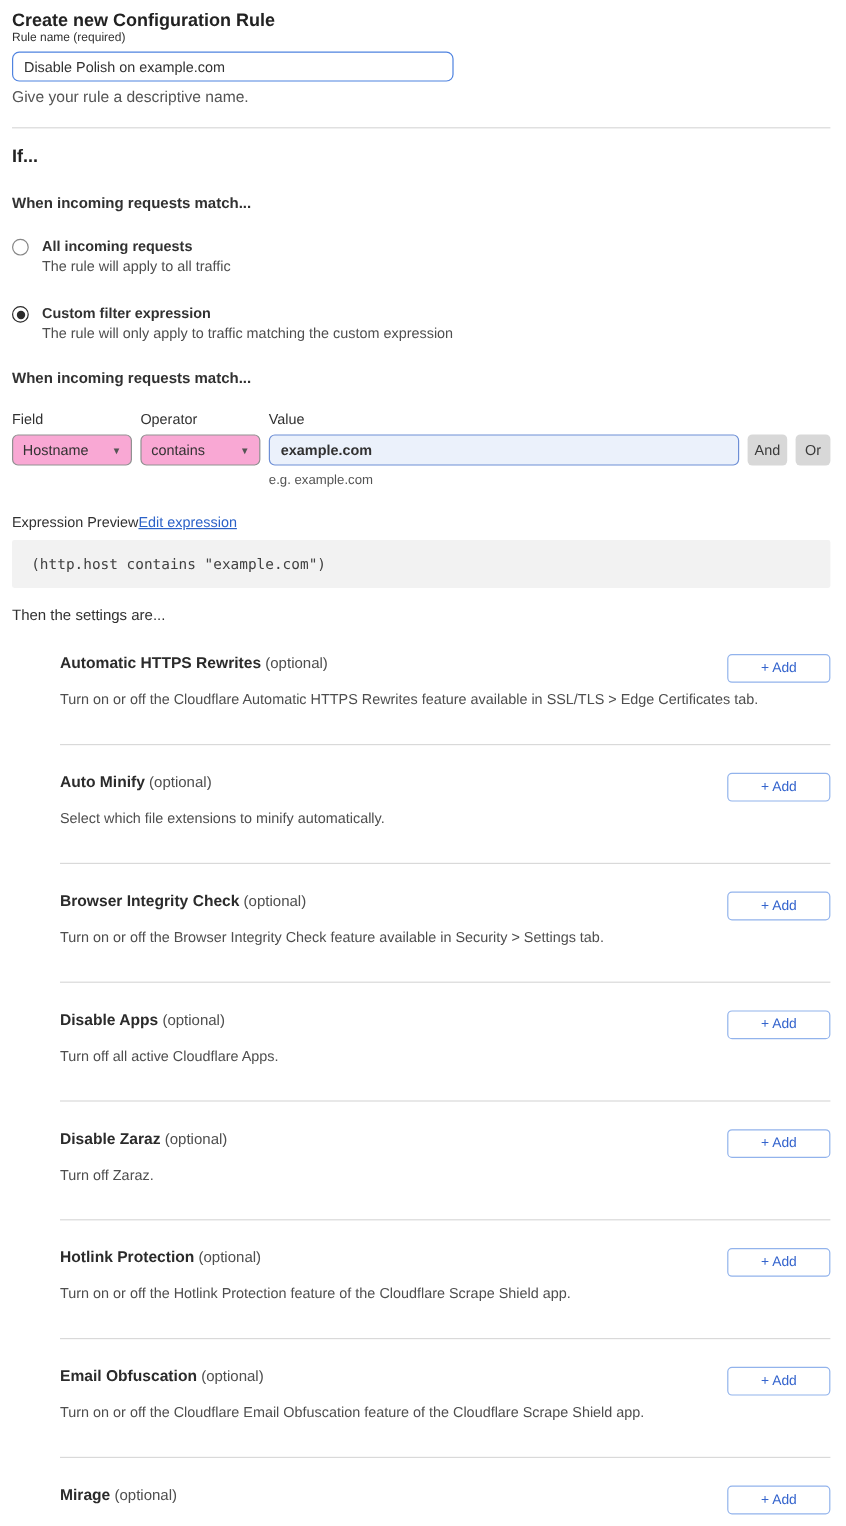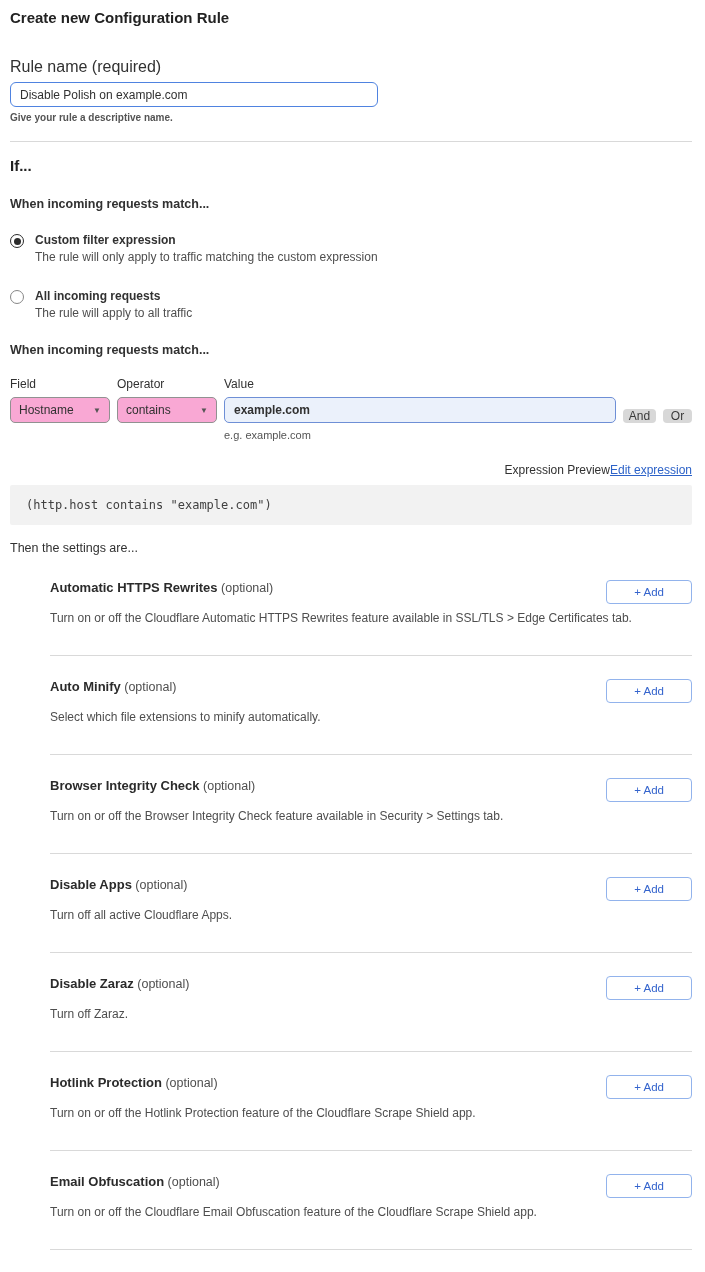--- a/index.html
+++ b/index.html
@@ -11,27 +11,27 @@
   }
   *{box-sizing:border-box;margin:0;padding:0;}
   html,body{background:#fff;}
   body{
     width:705px;min-height:1272px;margin:0 auto;
     font-family:"Liberation Sans","DejaVu Sans",sans-serif;
     color:var(--text);font-size:12px;
   }
   .container{padding:9px 13px 14px 10px;}
   .page-title{font-size:15px;font-weight:bold;color:#222;}
-  .form-label{font-size:16px;color:var(--text);margin-top:32px;}
+  .form-label{font-size:10px;color:var(--text);margin-top:0;}
   .rule-name-input{
     display:block;margin-top:6px;width:368px;height:25px;
     border:1.5px solid var(--focus);border-radius:6px;padding:0 9px;
     font-family:inherit;font-size:12px;color:var(--text);outline:none;background:#fff;
   }
-  .hint{font-size:10px;color:var(--hint);margin-top:5px;font-weight:bold;}
+  .hint{font-size:13px;color:var(--hint);margin-top:5px;}
   .divider{border:none;border-top:1px solid var(--divider);margin:18px 0 0 0;}
   .if-heading{font-size:15px;font-weight:bold;margin-top:15px;color:#222;}
   .match-heading{font-size:12.5px;font-weight:bold;margin-top:23px;}
   .radio-group{margin-top:22px;}
   .radio-item{display:flex;gap:11px;cursor:pointer;}
   .radio-item + .radio-item{margin-top:25px;}
   .radio{
     width:14px;height:14px;min-width:14px;border:1px solid #878787;border-radius:50%;
     margin-top:1px;position:relative;background:#fff;
   }
@@ -52,25 +52,25 @@
     display:flex;align-items:center;justify-content:space-between;
     padding:0 8px;font-size:12px;color:var(--text);cursor:pointer;
   }
   .select .caret{font-size:8px;color:#555;margin-left:6px;}
   .value-input{
     width:100%;height:26px;border:1px solid var(--value-border);border-radius:5px;
     background:var(--value-bg);padding:0 9px;font-family:inherit;font-size:12px;
     font-weight:bold;color:var(--text);outline:none;
   }
   .gray-btn{
-    height:14px;width:100%;border:none;border-radius:4px;background:var(--gray-btn);
+    height:26px;width:100%;border:none;border-radius:4px;background:var(--gray-btn);
     font-family:inherit;font-size:12px;color:#3a3a3a;cursor:pointer;
   }
   .value-hint{grid-column:3;font-size:11px;color:var(--hint);margin-top:6px;}
-  .preview-row{display:flex;justify-content:flex-end;align-items:baseline;margin-top:22px;}
+  .preview-row{display:flex;justify-content:flex-start;align-items:baseline;margin-top:22px;}
   .preview-label{font-size:12px;color:var(--text);}
   .edit-link{font-size:12px;color:var(--link);text-decoration:underline;cursor:pointer;}
   .code-block{
     margin-top:8px;background:var(--code-bg);padding:13px 16px;border-radius:2px;
     font-family:"DejaVu Sans Mono","Liberation Mono",monospace;
     font-size:12px;color:#414141;
   }
   .then-heading{font-size:12.5px;font-weight:normal;margin-top:16px;}
   .settings-list{margin-top:2px;}
   .setting{padding:23px 0 0 0;margin-left:40px;}
@@ -97,31 +97,31 @@
   <input class="rule-name-input" type="text" value="Disable Polish on example.com" style="">
   <div class="hint">Give your rule a descriptive name.</div>
 
   <hr class="divider">
 
   <div class="if-heading">If...</div>
   <div class="match-heading">When incoming requests match...</div>
 
   <div class="radio-group">
     <div class="radio-item">
+      <span class="radio"></span>
+      <div>
+        <div class="radio-label">All incoming requests</div>
+        <div class="radio-desc">The rule will apply to all traffic</div>
+      </div>
+    </div>
+    <div class="radio-item">
       <span class="radio checked"></span>
       <div>
         <div class="radio-label">Custom filter expression</div>
         <div class="radio-desc">The rule will only apply to traffic matching the custom expression</div>
-      </div>
-    </div>
-    <div class="radio-item">
-      <span class="radio"></span>
-      <div>
-        <div class="radio-label">All incoming requests</div>
-        <div class="radio-desc">The rule will apply to all traffic</div>
       </div>
     </div>
   </div>
 
   <div class="match-heading">When incoming requests match...</div>
 
   <div class="expr-grid">
     <div>
       <div class="col-label">Field</div>
       <div class="select">

